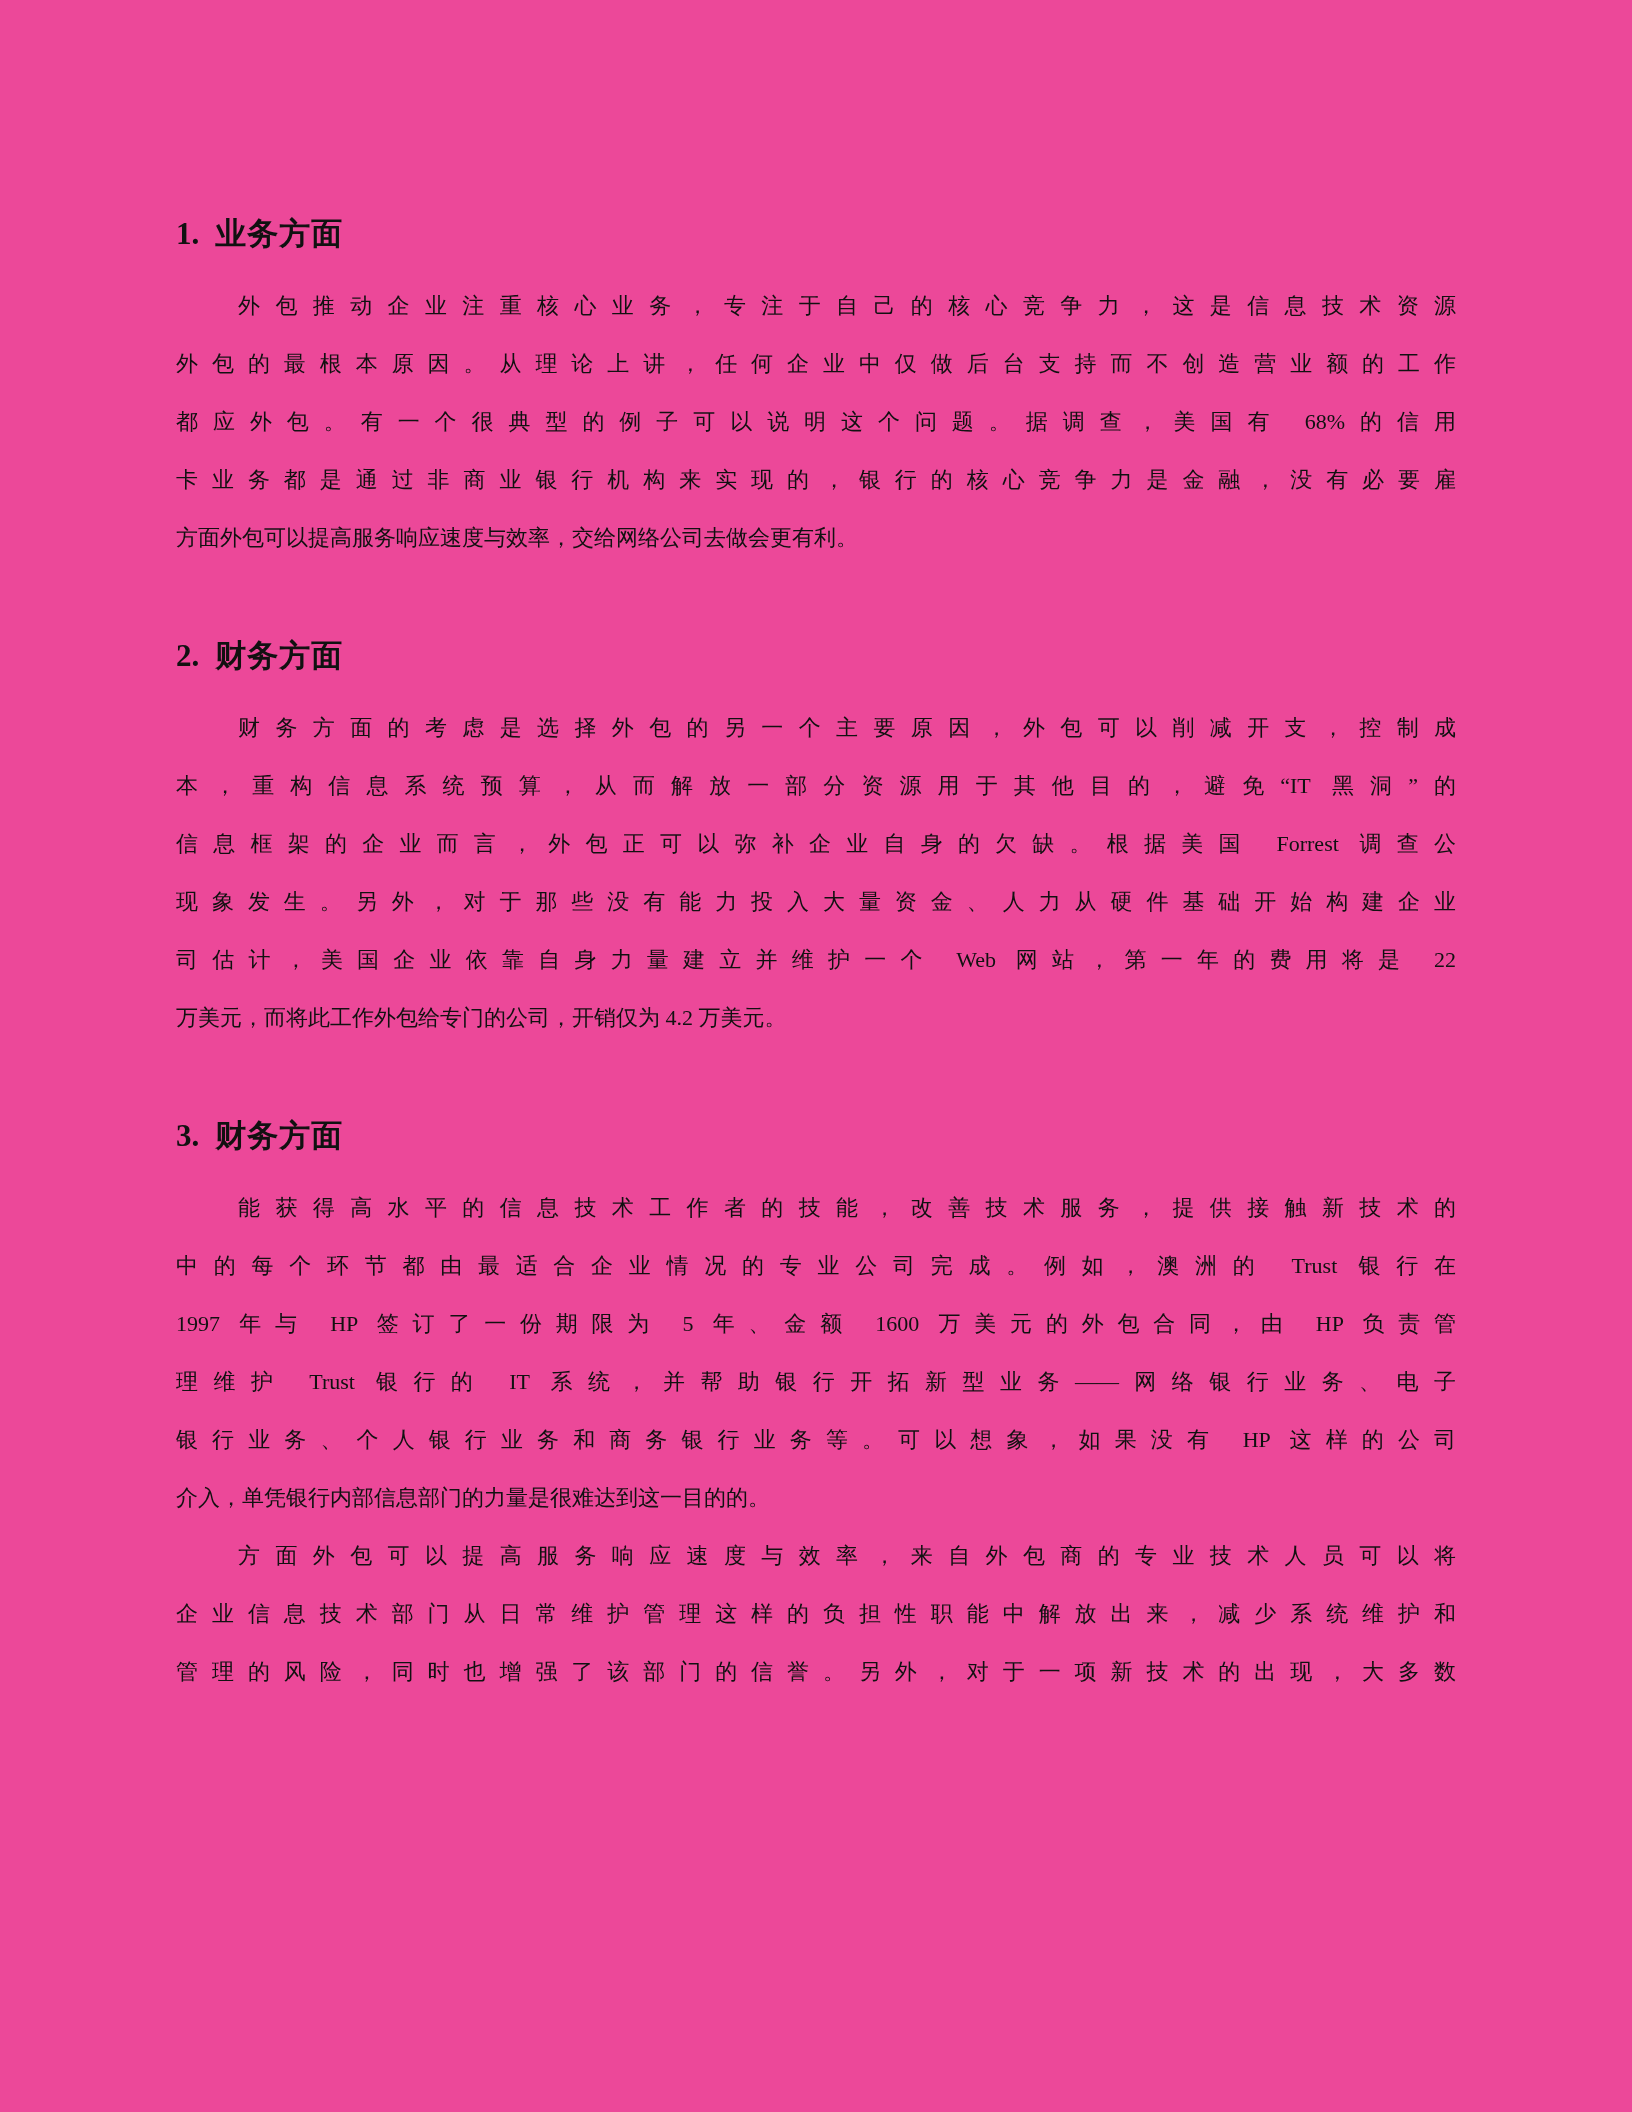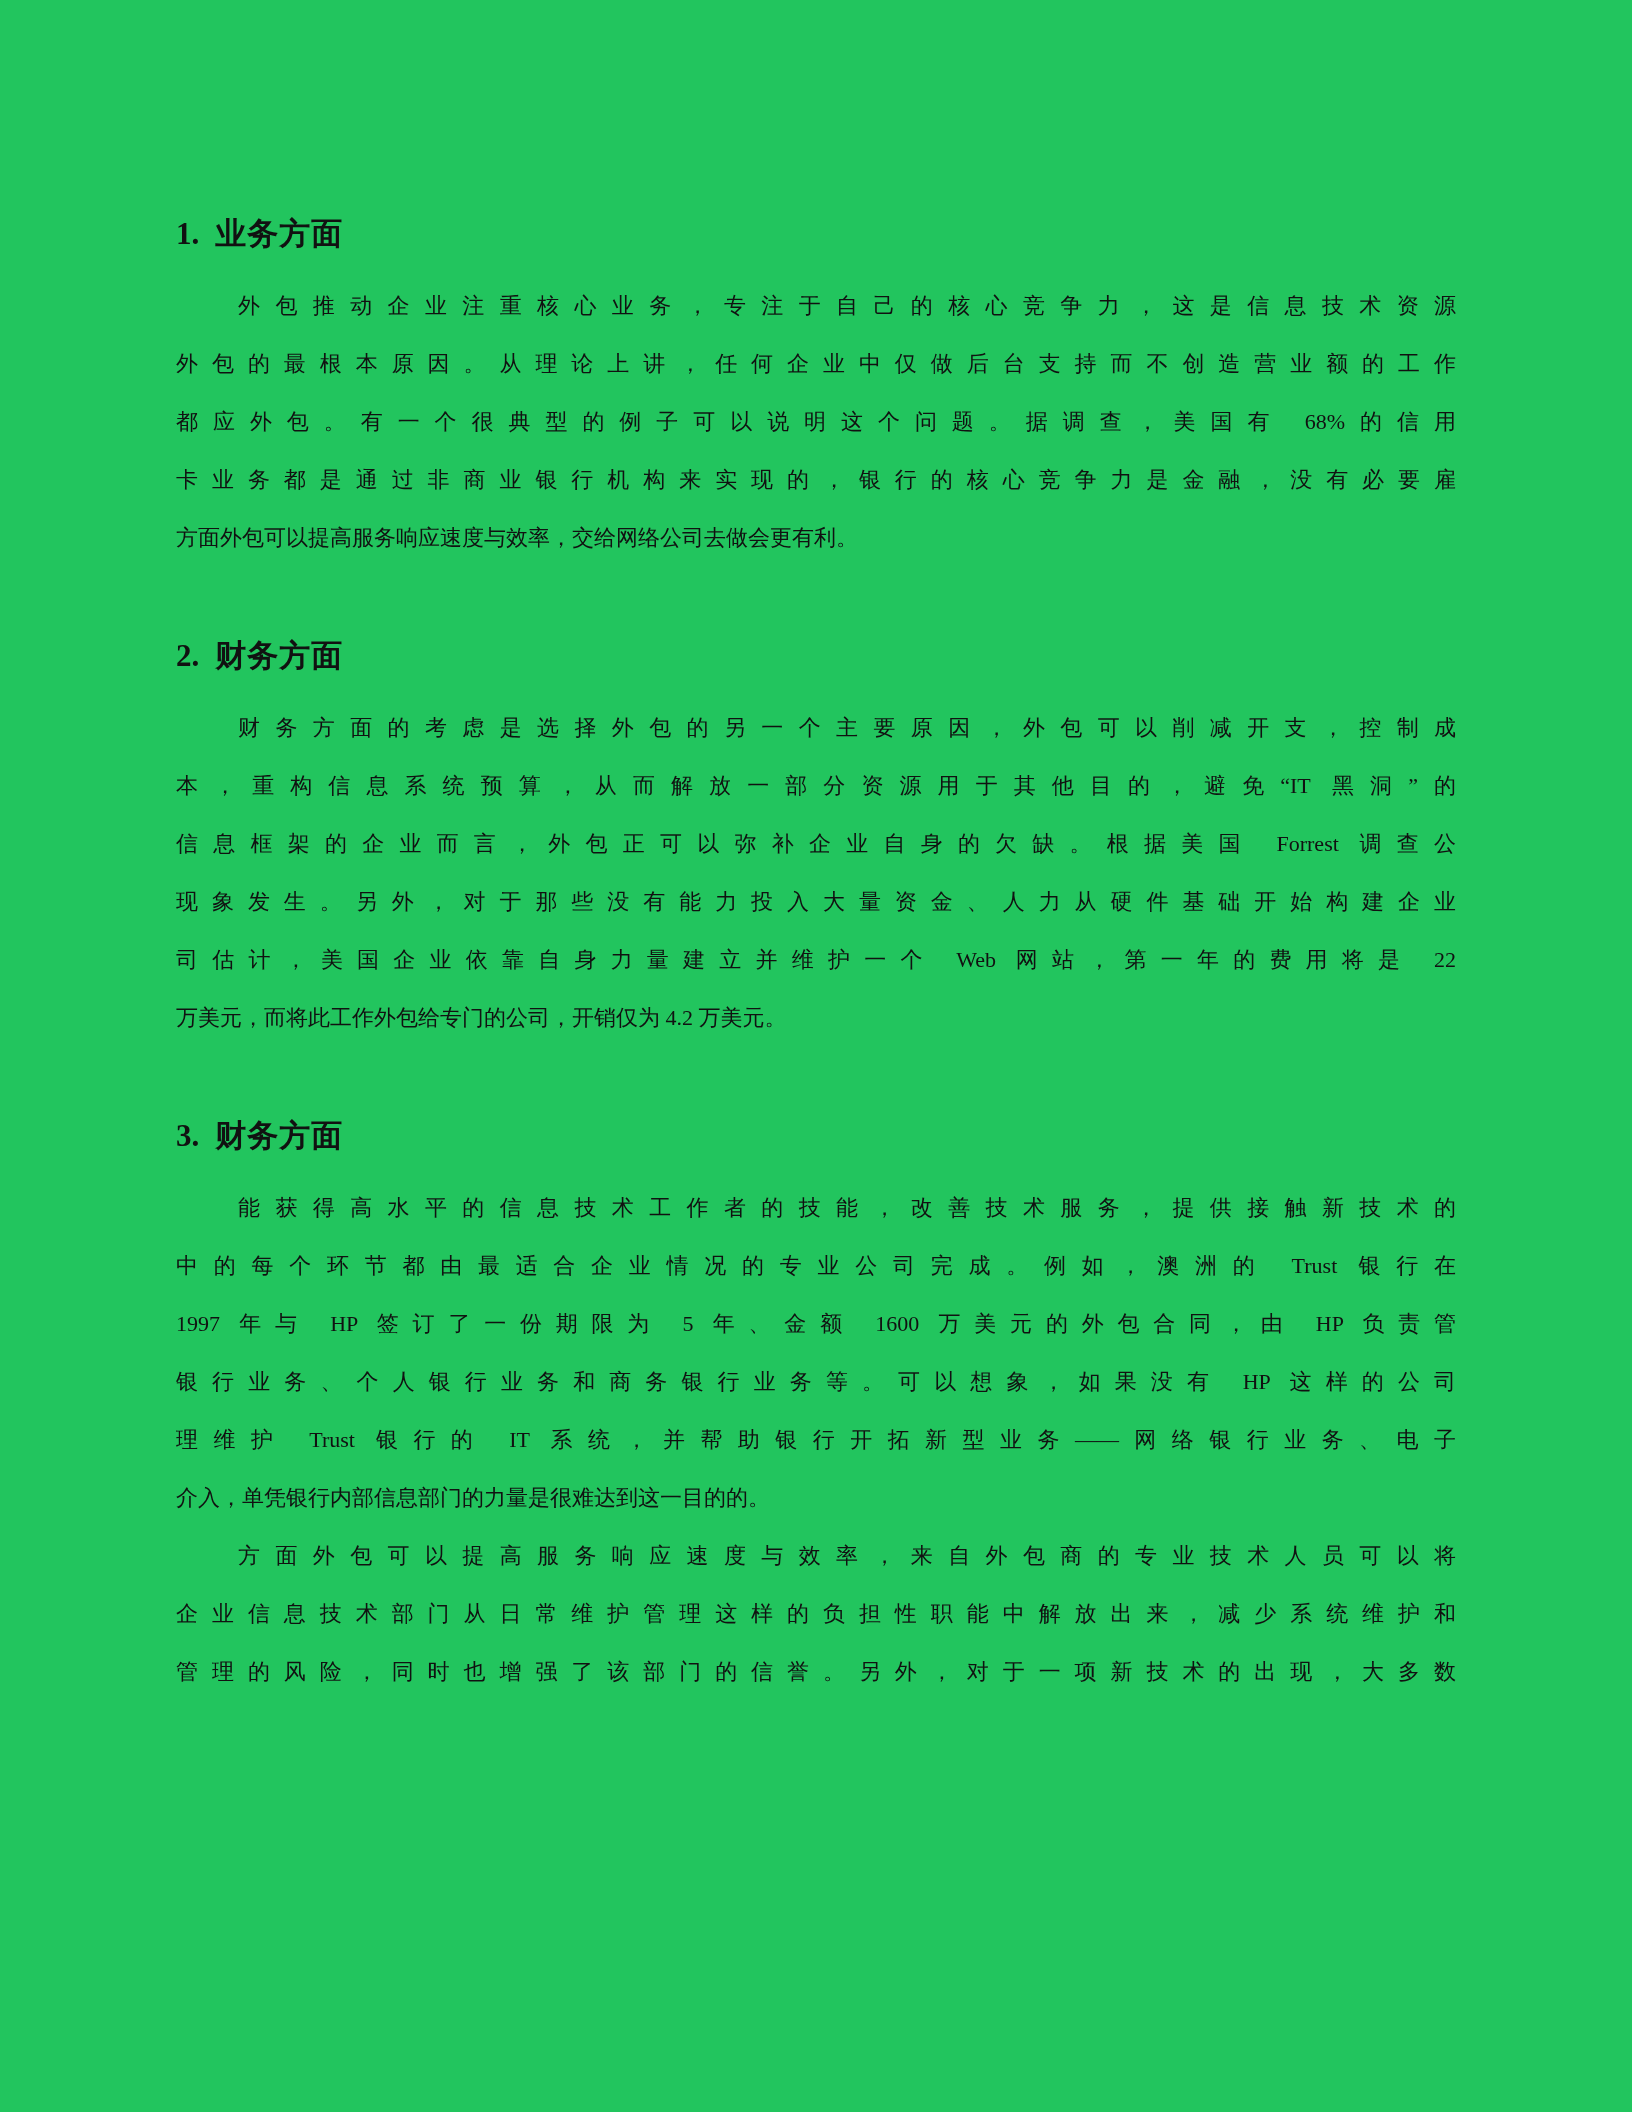--- a/index.html
+++ b/index.html
@@ -10,21 +10,21 @@
   body {
     width: 1632px;
     height: 2112px;
     font-family: "Liberation Serif", "DejaVu Serif", serif;
     color: #111111;
     overflow: hidden;
   }
   .page {
     width: 1632px;
     height: 2112px;
-    background: #22c55e;
+    background: #ec4899;
     box-sizing: border-box;
     padding: 145px 176px 0 176px;
   }
   .section-heading {
     font-weight: bold;
     font-size: 31px;
     line-height: 58px;
     margin-top: 60px;
     margin-bottom: 14px;
     letter-spacing: 1px;
@@ -70,22 +70,22 @@
         <div class="line">信息框架的企业而言，外包正可以弥补企业自身的欠缺。根据美国 Forrest 调查公</div>
         <div class="line">现象发生。另外，对于那些没有能力投入大量资金、人力从硬件基础开始构建企业</div>
         <div class="line">司估计，美国企业依靠自身力量建立并维护一个 Web 网站，第一年的费用将是 22</div>
         <div class="line shortlast">万美元，而将此工作外包给专门的公司，开销仅为 4.2 万美元。</div>
       </div>
       <div class="section-heading"><span class="num">3.</span><span>财务方面</span></div>
       <div class="paragraph">
         <div class="line first">能获得高水平的信息技术工作者的技能，改善技术服务，提供接触新技术的</div>
         <div class="line">中的每个环节都由最适合企业情况的专业公司完成。例如，澳洲的 Trust 银行在</div>
         <div class="line">1997 年与 HP 签订了一份期限为 5 年、金额 1600 万美元的外包合同，由 HP 负责管</div>
+        <div class="line">理维护 Trust 银行的 IT 系统，并帮助银行开拓新型业务——网络银行业务、电子</div>
         <div class="line">银行业务、个人银行业务和商务银行业务等。可以想象，如果没有 HP 这样的公司</div>
-        <div class="line">理维护 Trust 银行的 IT 系统，并帮助银行开拓新型业务——网络银行业务、电子</div>
         <div class="line shortlast">介入，单凭银行内部信息部门的力量是很难达到这一目的的。</div>
       </div>
       <div class="paragraph">
         <div class="line first">方面外包可以提高服务响应速度与效率，来自外包商的专业技术人员可以将</div>
         <div class="line">企业信息技术部门从日常维护管理这样的负担性职能中解放出来，减少系统维护和</div>
         <div class="line">管理的风险，同时也增强了该部门的信誉。另外，对于一项新技术的出现，大多数</div>
       </div>
     </div>
 </div>
 

